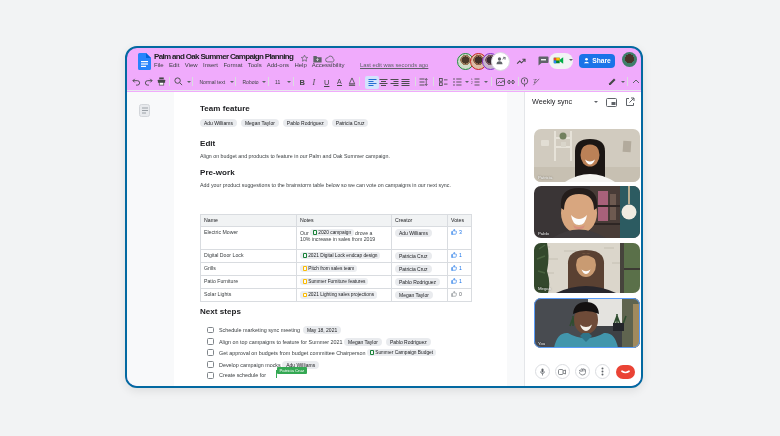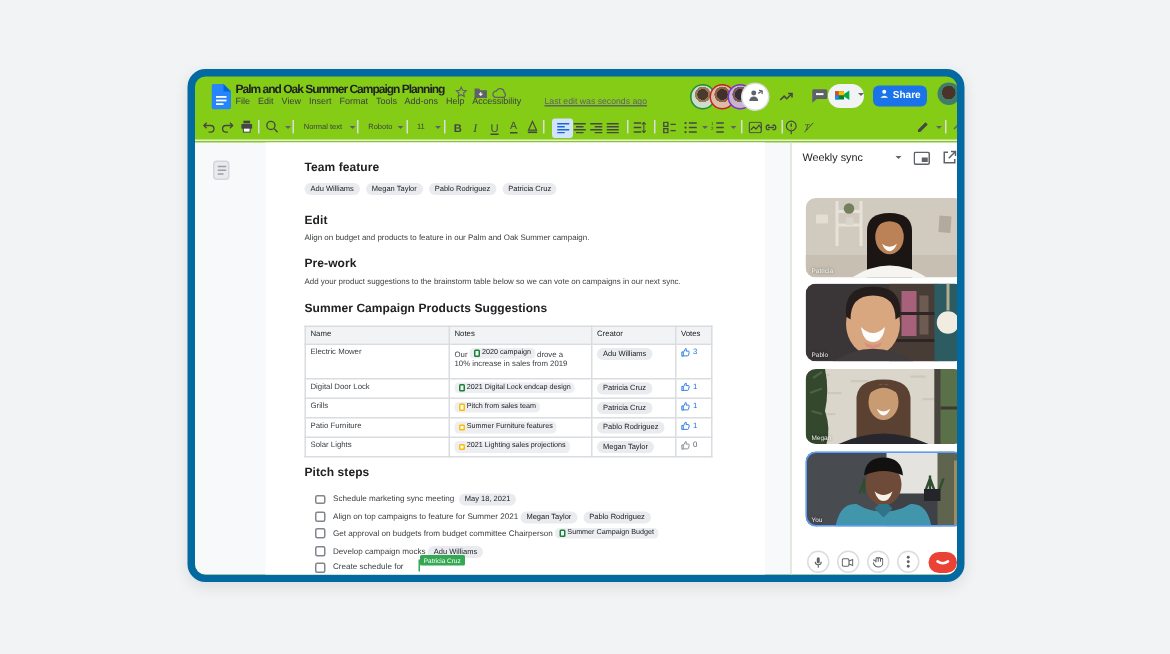--- a/index.html
+++ b/index.html
@@ -1,18 +1,18 @@
 <!DOCTYPE html>
 <html><head>
 <meta charset="utf-8">
 <style>
 * { margin:0; padding:0; box-sizing:border-box; }
 html,body { width:780px; height:436px; }
 body { background:#f2f3f4; font-family:"Liberation Sans", sans-serif; position:relative; overflow:hidden; }
-.win { position:absolute; left:125px; top:46px; width:518px; height:342px; background:#84cc16; border:5px solid #0369a1; border-radius:12px; box-shadow:0 3px 10px rgba(0,0,0,.09); overflow:hidden; }
+.win { position:absolute; left:125px; top:46px; width:518px; height:342px; background:#f0abfc; border:2px solid #0369a1; border-radius:12px; box-shadow:0 3px 10px rgba(0,0,0,.09); overflow:hidden; }
 .abs { position:absolute; }
 
 .docsicon { left:11px; top:5px; width:13px; height:17px; }
 .title { left:27px; top:3.5px; font-size:8px; font-weight:700; color:#202124; letter-spacing:-0.67px; white-space:nowrap; }
 .menus { left:27px; top:13.5px; font-size:6px; color:#3c4043; word-spacing:3.7px; white-space:nowrap; }
 .lastedit { left:233px; top:14px; font-size:5.8px; color:#5f6368; text-decoration:underline; }
 
 .avr { border-radius:50%; width:17px; height:17px; top:4.5px; }
 .whitecirc { width:19px; height:19px; border-radius:50%; background:#fff; border:1px solid #dadce0; top:3.5px; }
 .meetpill { left:422px; top:4.5px; width:24px; height:16px; background:#f1f3f4; border-radius:8px; }
@@ -233,21 +233,20 @@
       <svg class="abs" style="left:14.5px;top:15px" width="6" height="7" viewBox="0 0 6 7">
         <path d="M0 1 h6 M0 3.5 h6 M0 6 h4" stroke="#9aa0a6" stroke-width="1"></path>
       </svg>
     <div class="page">
       <div class="h2" style="left:26px;top:12px">Team feature</div>
       <div class="p" style="left:26px;top:26.5px;white-space:nowrap"><span class="chip">Adu Williams</span><span class="chip">Megan Taylor</span><span class="chip">Pablo Rodriguez</span><span class="chip">Patricia Cruz</span></div>
       <div class="h2" style="left:26px;top:46.5px">Edit</div>
       <div class="p" style="left:26px;top:60.5px">Align on budget and products to feature in our Palm and Oak Summer campaign.</div>
       <div class="h2" style="left:26px;top:75.5px">Pre-work</div>
       <div class="p" style="left:26px;top:90px">Add your product suggestions to the brainstorm table below so we can vote on campaigns in our next sync.</div>
-      <div class="h2" style="left:26px;top:106px">Summer Campaign Products Suggestions</div>
       <table class="doct" style="left:26px;top:122px;width:272px">
         <tbody>
             <tr>
               <th style="width:96px">Name</th>
               <th style="width:95px">Notes</th>
               <th style="width:56px">Creator</th>
               <th>Votes</th>
             </tr>
         <tr style="height:23px">
               <td>Electric Mower</td>
@@ -284,21 +283,21 @@
         <tr>
               <td>Solar Lights</td>
               <td><span class="schip"><span class="sq ysq"></span>2021 Lighting sales projections</span></td>
               <td><span class="chip" style="margin:0">Megan Taylor</span></td>
               <td><span class="vgrp0"><svg width="6" height="6" viewBox="0 0 16 16" fill="none" stroke="#80868b" stroke-width="1.6">
                     <path d="M1.5 7 h2.5 v7.5 h-2.5 z M4 14 h7.5 q1.7 0 2 -1.5 l1 -5 q.3 -2 -1.2 -2 H9 l.5 -3.5 Q9.5 .7 8 1 L4.5 7.5"></path>
                   </svg>0</span></td>
             </tr>
       </tbody>
         </table>
-      <div class="h2" style="left:26px;top:214.5px">Pitch steps</div>
+      <div class="h2" style="left:26px;top:214.5px">Next steps</div>
       <div class="ckrow" style="left:33px;top:234px"><span class="ckbox"></span>Schedule marketing sync meeting&nbsp;&nbsp;<span class="chip" style="margin:0">May 18, 2021</span></div>
       <div class="ckrow" style="left:33px;top:245.5px"><span class="ckbox"></span>Align on top campaigns to feature for Summer 2021&nbsp;<span class="chip">Megan Taylor</span><span class="chip" style="margin:0">Pablo Rodriguez</span></div>
       <div class="ckrow" style="left:33px;top:257px"><span class="ckbox"></span>Get approval on budgets from budget committee Chairperson&nbsp;<span class="schip"><span class="sq gsq"></span>Summer Campaign Budget</span></div>
       <div class="ckrow" style="left:33px;top:268.5px"><span class="ckbox"></span>Develop campaign mocks&nbsp;<span class="chip" style="margin:0">Adu Williams</span></div>
       <div class="ckrow" style="left:33px;top:280px"><span class="ckbox"></span>Create schedule for</div>
       <div class="abs" style="left:103px;top:274.5px;background:#34a853;color:#fff;font-size:4.3px;padding:1px 2.5px;border-radius:1px">Patricia Cruz</div>
       <div class="abs" style="left:102px;top:278px;width:1px;height:8px;background:#34a853"></div>
     </div>
   </div>
 

